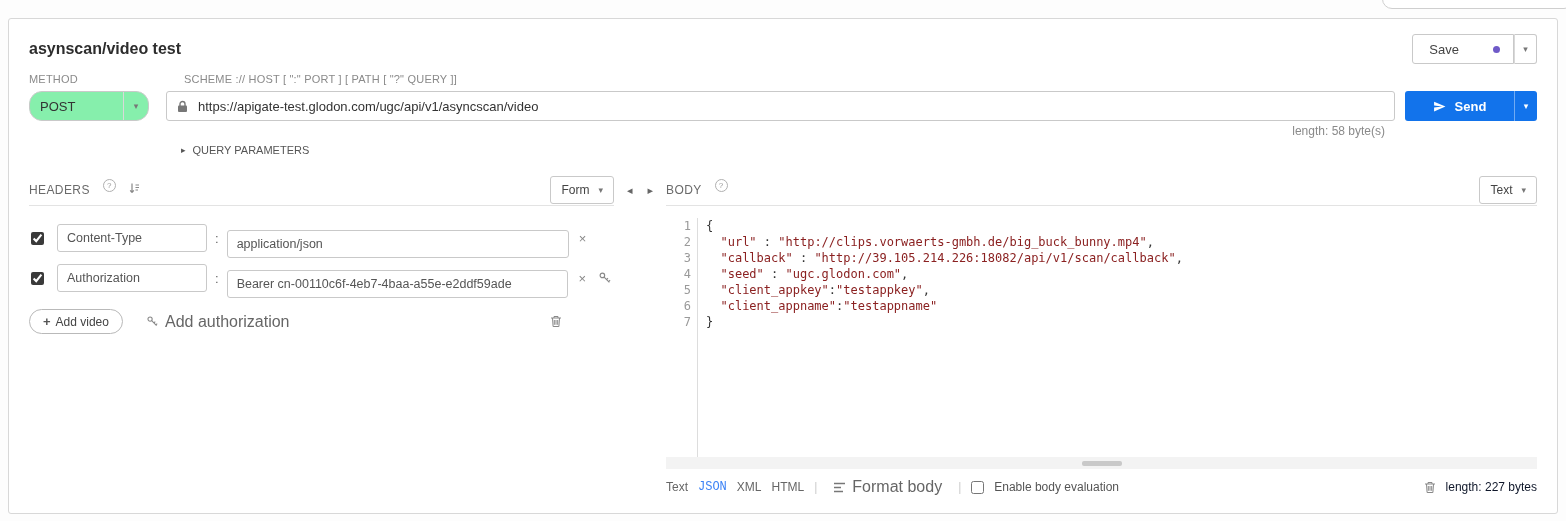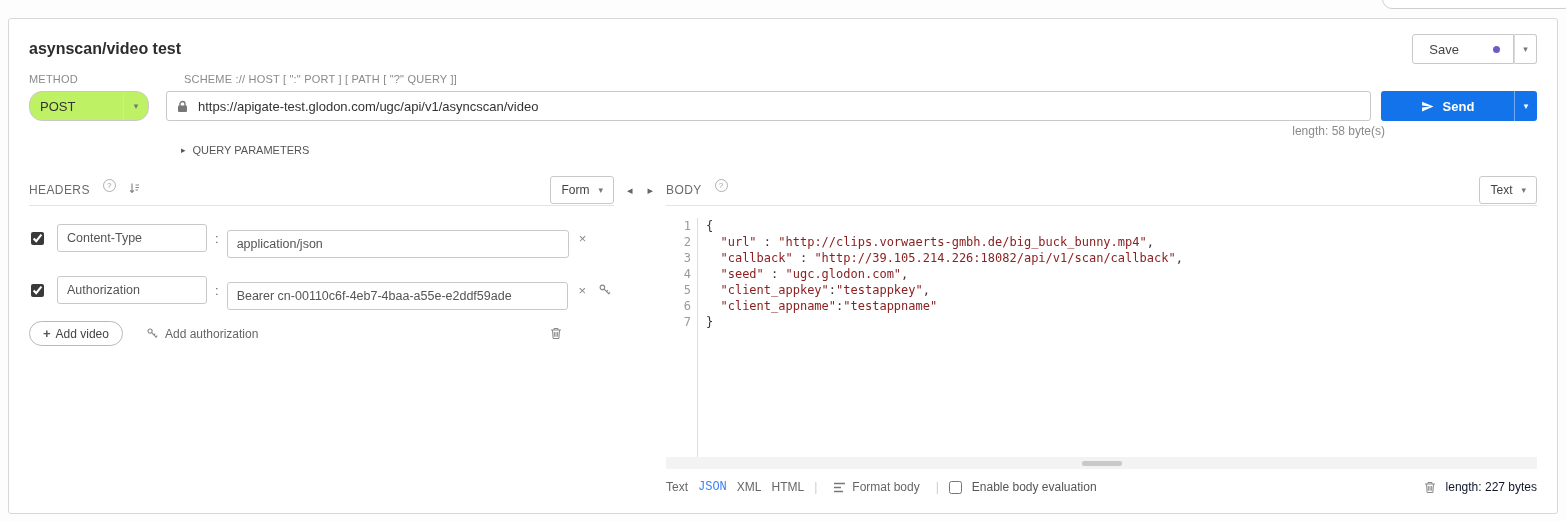--- a/index.html
+++ b/index.html
@@ -31,37 +31,37 @@
   .caret-btn {
     width:23px; background:#fff; border:1px solid #c9c9c9; border-left:1px solid #d9d9d9;
     border-radius:0 3px 3px 0; color:#777; font-size:9px; cursor:pointer; padding:0;
   }
   
   .labels-row { display:flex; font-size:11px; color:#8a8a8a; margin-top:6px; height:14px; letter-spacing:.2px; }
   .method-col { width:155px; }
   
   .controls-row { display:flex; margin-top:4px; height:30px; }
   .method-select {
-    width:120px; border:1px solid #c9c9c9; border-radius:13px; background:#bef264;
+    width:120px; border:1px solid #c9c9c9; border-radius:13px; background:#86efac;
     display:flex; align-items:center; justify-content:space-between;
     font-size:13px; color:#333; padding-left:10px; margin-right:17px; cursor:pointer;
   }
   .inner-caret {
     width:25px; align-self:stretch; border-left:1px solid #d9d9d9;
     display:flex; align-items:center; justify-content:center; color:#777; font-size:9px;
   }
   .url-wrap {
     flex:1; border:1px solid #c9c9c9; border-radius:3px; background:#fff;
     display:flex; align-items:center; padding:0 10px; gap:8px; margin-right:10px;
   }
   .url-wrap input {
     border:none; outline:none; flex:1; font-size:13px; color:#333;
     font-family:"Liberation Sans", sans-serif; background:transparent;
   }
-  .send-group { display:flex; width:156px; }
+  .send-group { display:flex; width:132px; }
   .send-btn {
     flex:1; background:#1273eb; color:#fff; border:none; border-radius:3px 0 0 3px;
     font-size:13px; font-weight:bold; display:flex; align-items:center;
     justify-content:center; gap:9px; cursor:pointer; font-family:inherit;
   }
   .send-caret {
     width:23px; background:#1273eb; border:none; border-left:1px solid rgba(255,255,255,.4);
     border-radius:0 3px 3px 0; color:#fff; font-size:9px; cursor:pointer; padding:0;
   }
   
@@ -82,39 +82,39 @@
     transform:translateY(-4px); cursor:pointer;
   }
   .select-btn {
     border:1px solid #c9c9c9; border-radius:3px; background:#fff; height:28px;
     padding:0 10px; font-size:12px; color:#444; display:flex; align-items:center; gap:9px;
     cursor:pointer; font-family:inherit;
   }
   .select-btn .sb-caret { font-size:9px; color:#777; }
   .divider { border-top:1px solid #e3e3e3; height:0; }
   
-  .hrows { padding-top:18px; display:flex; flex-direction:column; gap:24px; }
+  .hrows { padding-top:18px; display:flex; flex-direction:column; gap:12px; }
   .hrow { display:flex; align-items:center; height:28px; gap:8px; }
   .hrow input[type="checkbox"] { width:13px; height:13px; margin:0 5px 0 2px; accent-color:#3a3a3a; cursor:pointer; }
   .txt-input {
     height:28px; border:1px solid #c9c9c9; border-radius:3px; padding:0 9px;
     font-size:12.5px; color:#555; font-family:"Liberation Sans", sans-serif; outline:none;
   }
   .hname { width:150px; }
   .hvalue { width:342px;margin-top:12px; }
   .colon { color:#666; font-size:13px; }
   .icon-btn { background:none; border:none; padding:0 2px; cursor:pointer; color:#888; font-size:13px; line-height:1; }
   .hactions { margin-top:17px; display:flex; align-items:center; gap:17px; }
   .pill {
     border:1px solid #b9b9b9; border-radius:14px; height:25px; padding:0 13px;
     background:#fff; font-size:12px; color:#444; display:flex; align-items:center; gap:5px;
     cursor:pointer; font-family:inherit;
   }
   .pill .plus { font-size:13px; font-weight:bold; color:#555; }
-  .link-like { display:flex; align-items:center; gap:6px; color:#666; font-size:12px; cursor:pointer; background:none; border:none; font-family:inherit; }
+  .link-like { display:flex; align-items:center; gap:6px; color:#666; font-size:16px; cursor:pointer; background:none; border:none; font-family:inherit; }
   .hactions .spacer { flex:1; }
   .hactions .trash-wrap { margin-right:52px; }
   
   .editor { flex:1; display:flex; font-family:"DejaVu Sans Mono", monospace; font-size:12px; line-height:16px; padding-top:12px; overflow:hidden; }
   .gutter { width:32px; text-align:right; color:#9a9a9a; padding-right:6px; border-right:1px solid #ddd; user-select:none; }
   .code { padding-left:8px; color:#333; white-space:pre; flex:1; outline:none; }
   .code .q { color:#8b2121; }
   .hscroll { height:12px; background:#f3f3f3; display:flex; justify-content:center; align-items:center; }
   .hscroll .handle { width:40px; height:5px; background:#c9c9c9; border-radius:2px; cursor:pointer; }
   

